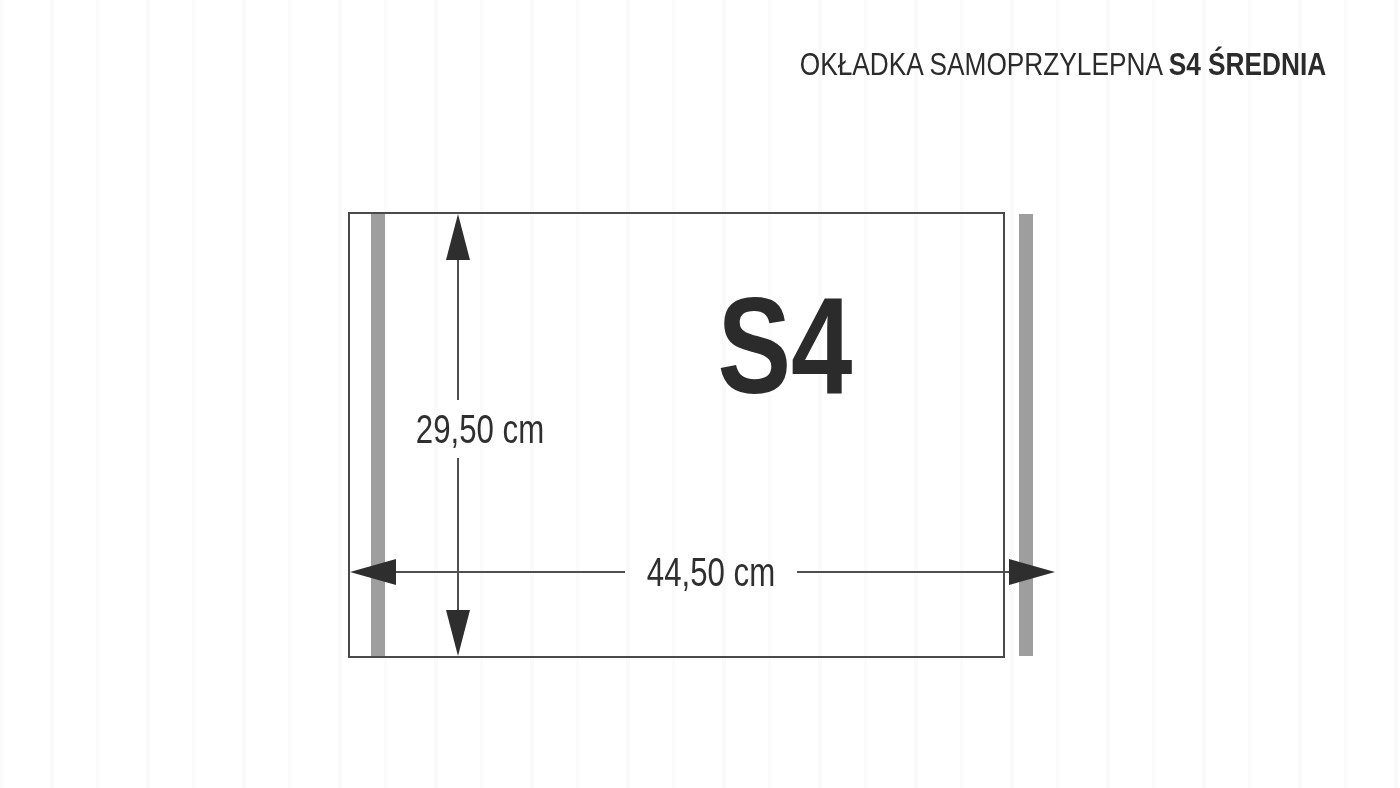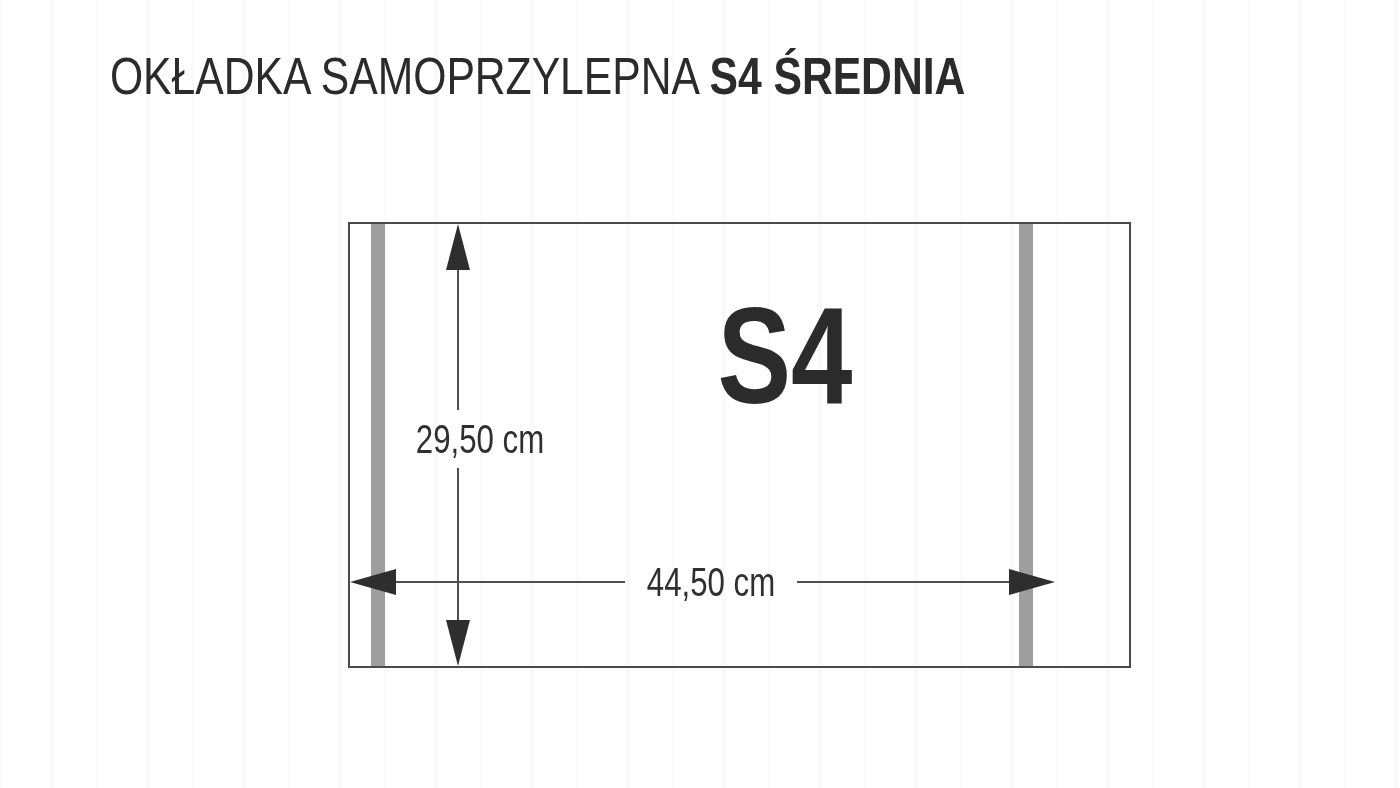--- a/index.html
+++ b/index.html
@@ -19,42 +19,42 @@
         rgba(0,0,0,0) 3px, rgba(0,0,0,0) 50px,
         rgba(0,0,0,0.02) 50px, rgba(0,0,0,0.02) 54px,
         rgba(0,0,0,0) 54px, rgba(0,0,0,0) 96px),
       #ffffff;
   }
 
   
   .title {
     position: absolute;
     top: 46px;
-    left: 16px;
+    left: 8px;
     width: 1376px;
-    text-align: left;
+    text-align: right;
     white-space: nowrap;
     color: #2b2b2b;
-    font-size: 52px;
+    font-size: 32px;
     font-weight: normal;
     letter-spacing: 0px;
   }
   .title-inner {
     display: inline-block;
     transform: scaleX(0.82);
     transform-origin: 50% 50%;
   }
   .title-bold { font-weight: bold; }
 
   
   .cover-rect {
     position: absolute;
     left: 348px;
-    top: 222px;
-    width: 783px;
+    top: 212px;
+    width: 657px;
     height: 446px;
     border: 2px solid #4a4a4a;
     box-sizing: border-box;
     background: transparent;
   }
   .stripe {
     position: absolute;
     top: 0;
     width: 14px;
     height: 442px;

